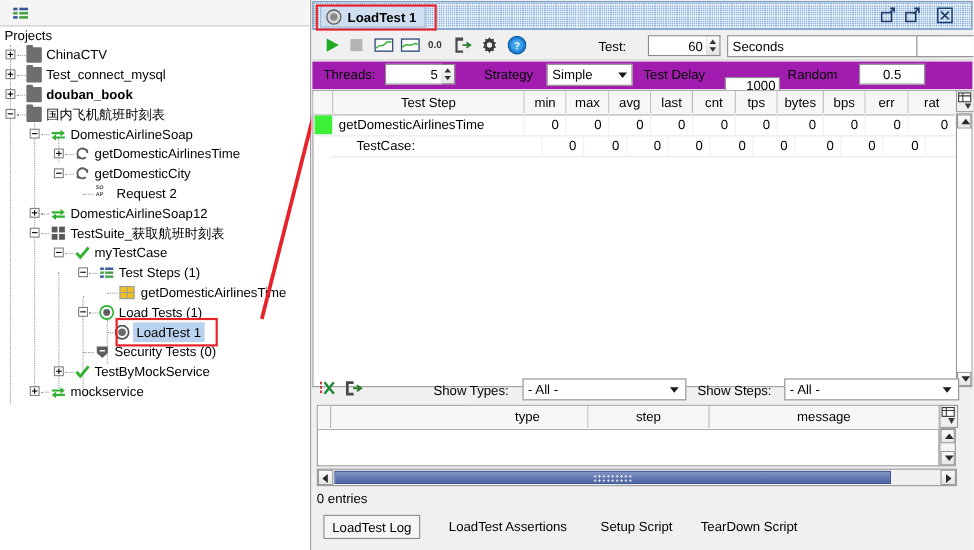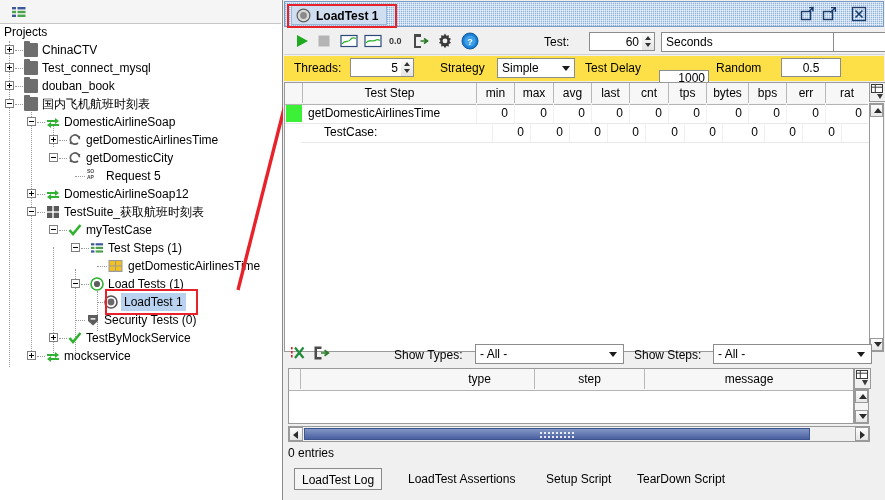--- a/index.html
+++ b/index.html
@@ -43,21 +43,21 @@
       #8fb4dd;
     border:1px solid #7a9cc4;box-sizing:border-box;}
   .tb-title{position:absolute;left:6px;top:3px;height:20px;padding:0 8px 0 24px;line-height:20px;
     background:#cfdff1;border:1px solid #9db8d6;font-weight:bold;font-size:12px;color:#000;box-sizing:border-box;}
   .tb-title-ico{position:absolute;left:4px;top:2px;width:15px;height:15px;}
   .title-highlight{position:absolute;left:2px;top:2px;width:110px;height:24px;border:2px solid #e8222a;box-sizing:border-box;}
   .winbtns{position:absolute;right:4px;top:4px;width:80px;height:18px;}
   .winbtn{position:absolute;top:0;width:16px;height:16px;}
 
   .toolbar1{position:absolute;left:1px;top:28px;width:600px;height:27px;background:#f0f0f0;border-bottom:1px solid #d2d2d2;box-sizing:border-box;}
-  .toolbar2{position:absolute;left:1px;top:56px;width:600px;height:25px;background:#fde047;}
+  .toolbar2{position:absolute;left:1px;top:56px;width:600px;height:25px;background:#a21caf;}
 
   .lbl{position:absolute;font-size:12px;color:#000;line-height:18px;}
   .tfield{position:absolute;background:#ffffff;border:1px solid #8c8c8c;box-sizing:border-box;font-size:12px;
     line-height:16px;color:#000;padding:0 3px;text-align:right;font-family:"Liberation Sans",sans-serif;}
   .spin{position:absolute;width:13px;border:1px solid #8c8c8c;border-left:none;background:linear-gradient(#fcfcfc,#e4e4e4);box-sizing:border-box;}
   .spin i{position:absolute;left:3px;width:0;height:0;border-left:3px solid transparent;border-right:3px solid transparent;}
   .spin i.up{top:3px;border-bottom:4px solid #333;}
   .spin i.dn{bottom:3px;border-top:4px solid #333;}
   .combo{position:absolute;background:#ffffff;border:1px solid #8c8c8c;box-sizing:border-box;font-size:12px;line-height:18px;color:#000;padding:0 18px 0 4px;}
   .combo .arw{position:absolute;right:5px;top:8px;width:0;height:0;border-left:5px solid transparent;border-right:5px solid transparent;border-top:6px solid #1a1a1a;}
@@ -142,21 +142,21 @@
         <span class="exp plus" style="left:5px;"></span>
         <span class="doth" style="left:15px;top:9px;width:8px;"></span>
         <span class="ic ic-folder" style="left:24px;"></span>
         <span class="tlabel" style="left:42px;">Test_connect_mysql</span>
       </div>
 
       <div class="tnode" style="left:0;top:36px;">
         <span class="exp plus" style="left:5px;"></span>
         <span class="doth" style="left:15px;top:9px;width:8px;"></span>
         <span class="ic ic-folder" style="left:24px;"></span>
-        <span class="tlabel" style="left:42px;">douban_book</span>
+        <span class="tlabel" style="left:42px;font-weight:bold;">douban_book</span>
       </div>
 
       <div class="tnode" style="left:0;top:54px;">
         <span class="exp" style="left:5px;"></span>
         <span class="doth" style="left:15px;top:9px;width:8px;"></span>
         <span class="ic ic-folder" style="left:24px;"></span>
         <span class="tlabel" style="left:42px;">国内飞机航班时刻表</span>
       </div>
 
       <div class="tnode" style="left:0;top:72px;">
@@ -196,21 +196,21 @@
         </span>
         <span class="tlabel" style="left:86px;">getDomesticCity</span>
       </div>
 
       <div class="tnode" style="left:0;top:126px;">
         <span class="doth" style="left:75px;top:9px;width:10px;"></span>
         <span class="ic ic-soap" style="left:86px;width:16px;">
           <span style="position:absolute;left:1px;top:0px;">SO</span>
           <span style="position:absolute;left:1px;top:6px;">AP</span>
         </span>
-        <span class="tlabel" style="left:106px;">Request 5</span>
+        <span class="tlabel" style="left:106px;">Request 2</span>
       </div>
 
       <div class="tnode" style="left:0;top:144px;">
         <span class="exp plus" style="left:27px;"></span>
         <span class="doth" style="left:37px;top:9px;width:8px;"></span>
         <span class="ic" style="left:46px;">
           <svg width="14" height="14" viewBox="0 0 14 14">
             <path d="M1 5 H9 L9 3 L13 6 L9 9 L9 7 H1 Z" fill="#2fb22f"></path>
             <path d="M13 11 H5 L5 13 L1 10 L5 7 L5 9 H13 Z" fill="#2fb22f"></path>
           </svg>

